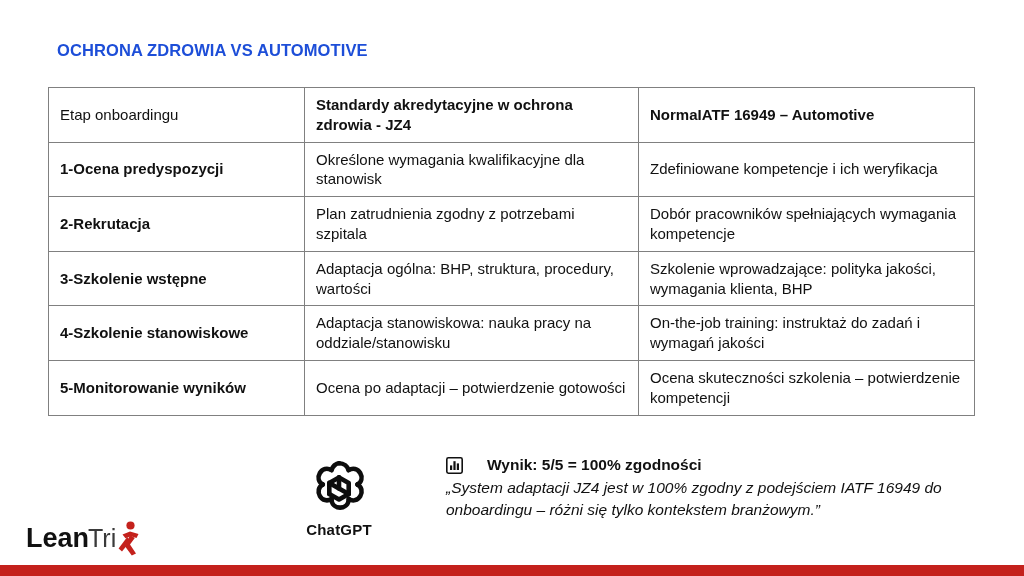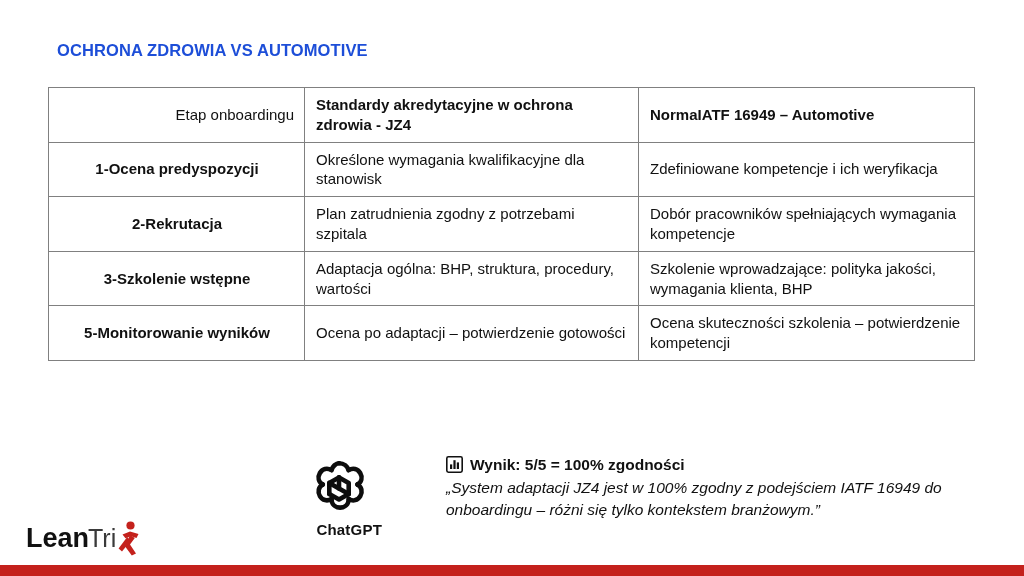--- a/index.html
+++ b/index.html
@@ -44,58 +44,58 @@
     line-height: 1.32;
     color: #111111;
     height: 44px;
     box-sizing: border-box;
   }
   .col-stage  { width: 256px; }
   .col-health { width: 334px; }
   .col-auto   { width: 336px; }
 
   .cmp-table thead td { font-weight: bold; }
-  .cmp-table thead td.hdr-stage { font-weight: normal; text-align: right; }
-  .cmp-table tbody td.cell-stage { font-weight: bold; text-align: center; }
+  .cmp-table thead td.hdr-stage { font-weight: normal; }
+  .cmp-table tbody td.cell-stage { font-weight: bold; }
 
   
   .footer {
     position: absolute;
     left: 0;
     top: 452px;
     width: 1024px;
     height: 110px;
   }
 
   .chatgpt-mark {
     position: absolute;
     left: 296px;
     top: 4px;
     width: 86px;
-    text-align: right;
+    text-align: center;
   }
   .chatgpt-mark svg { display: block; margin: 0 auto; }
   .chatgpt-label {
     font-size: 15px;
     font-weight: bold;
     color: #111111;
     margin-top: 1px;
     letter-spacing: .2px;
   }
 
   .result-block {
     position: absolute;
     left: 446px;
     top: 4px;
     width: 520px;
   }
   .result-headline {
     display: flex;
-    align-items: flex-start;
-    gap: 7px;
+    align-items: center;
+    gap: 24px;
     font-size: 15.5px;
     font-weight: bold;
     color: #111111;
     margin-bottom: 3px;
   }
   .barchart-icon { display: block; }
   .result-quote {
     font-size: 15.5px;
     font-style: italic;
     line-height: 1.42;
@@ -150,20 +150,25 @@
     </tr>
     <tr>
       <td class="cell-stage">2-Rekrutacja</td>
       <td>Plan zatrudnienia zgodny z potrzebami szpitala</td>
       <td>Dobór pracowników spełniających wymagania kompetencje</td>
     </tr>
     <tr>
       <td class="cell-stage">3-Szkolenie wstępne</td>
       <td>Adaptacja ogólna: BHP, struktura, procedury, wartości</td>
       <td>Szkolenie wprowadzające: polityka jakości, wymagania klienta, BHP</td>
+    </tr>
+    <tr>
+      <td class="cell-stage">4-Szkolenie stanowiskowe</td>
+      <td>Adaptacja stanowiskowa: nauka pracy na oddziale/stanowisku</td>
+      <td>On-the-job training: instruktaż do zadań i wymagań jakości</td>
     </tr>
     <tr>
       <td class="cell-stage">5-Monitorowanie wyników</td>
       <td>Ocena po adaptacji – potwierdzenie gotowości</td>
       <td>Ocena skuteczności szkolenia – potwierdzenie kompetencji</td>
     </tr>
   </tbody>
 </table>
 
 <div class="footer">

